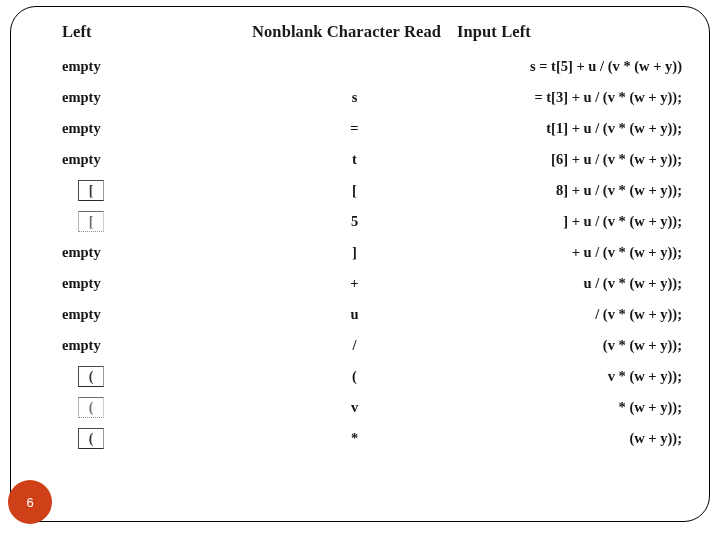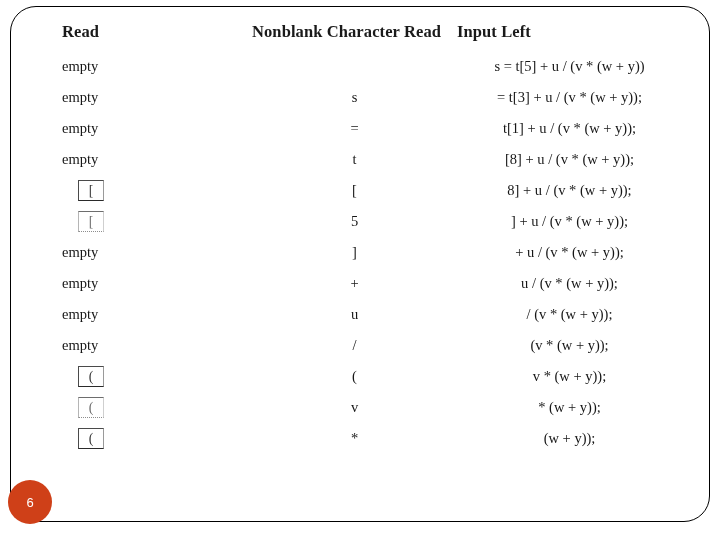--- a/index.html
+++ b/index.html
@@ -59,32 +59,33 @@
   th.h-stack { text-align: left;   padding-left: 14px; }
   th.h-char  { text-align: center; }
   th.h-input { text-align: left;   padding-left: 8px; margin-left: 47px; }
 
   #trace-table td {
     font-size: 14.5px;
     color: #161616;
     height: 31px;
     vertical-align: middle;
     padding: 0;
+    font-weight: bold;
   }
 
   td.cell-stack {
     text-align: left;
     padding-left: 14px;
   }
   td.cell-char {
     text-align: center;
     font-size: 14px;
   }
   td.cell-input {
-    text-align: center;
+    text-align: right;
     padding-left: 8px;
     white-space: nowrap;
     font-size: 14.5px;
   }
 
   
   .stack-empty {
     display: inline-block;
     font-size: 14.5px;
   }
@@ -145,21 +146,21 @@
   <div id="slide-frame" style="border-color: rgb(0, 0, 0);"></div>
 
   <table id="trace-table">
     <colgroup>
       <col class="c-stack">
       <col class="c-char">
       <col class="c-input">
     </colgroup>
     <thead>
       <tr>
-        <th class="h-stack">Read</th>
+        <th class="h-stack">Left</th>
         <th class="h-char">Nonblank Character Read</th>
         <th class="h-input">Input Left</th>
       </tr>
     </thead>
     <tbody id="table-body">
         <tr>
           <td class="cell-stack"><span class="stack-empty">empty</span></td>
           <td class="cell-char"></td>
           <td class="cell-input">s = t[5] + u / (v * (w + y))</td>
         </tr>
@@ -169,21 +170,21 @@
           <td class="cell-input">= t[3] + u / (v * (w + y));</td>
         </tr>
         <tr>
           <td class="cell-stack"><span class="stack-empty">empty</span></td>
           <td class="cell-char">=</td>
           <td class="cell-input">t[1] + u / (v * (w + y));</td>
         </tr>
         <tr>
           <td class="cell-stack"><span class="stack-empty">empty</span></td>
           <td class="cell-char">t</td>
-          <td class="cell-input">[8] + u / (v * (w + y));</td>
+          <td class="cell-input">[6] + u / (v * (w + y));</td>
         </tr>
         <tr>
           <td class="cell-stack"><span class="stack-box"><span class="stack-sym">[</span></span></td>
           <td class="cell-char">[</td>
           <td class="cell-input">8] + u / (v * (w + y));</td>
         </tr>
         <tr>
           <td class="cell-stack"><span class="stack-box faded"><span class="stack-sym">[</span></span></td>
           <td class="cell-char">5</td>
           <td class="cell-input">] + u / (v * (w + y));</td>

